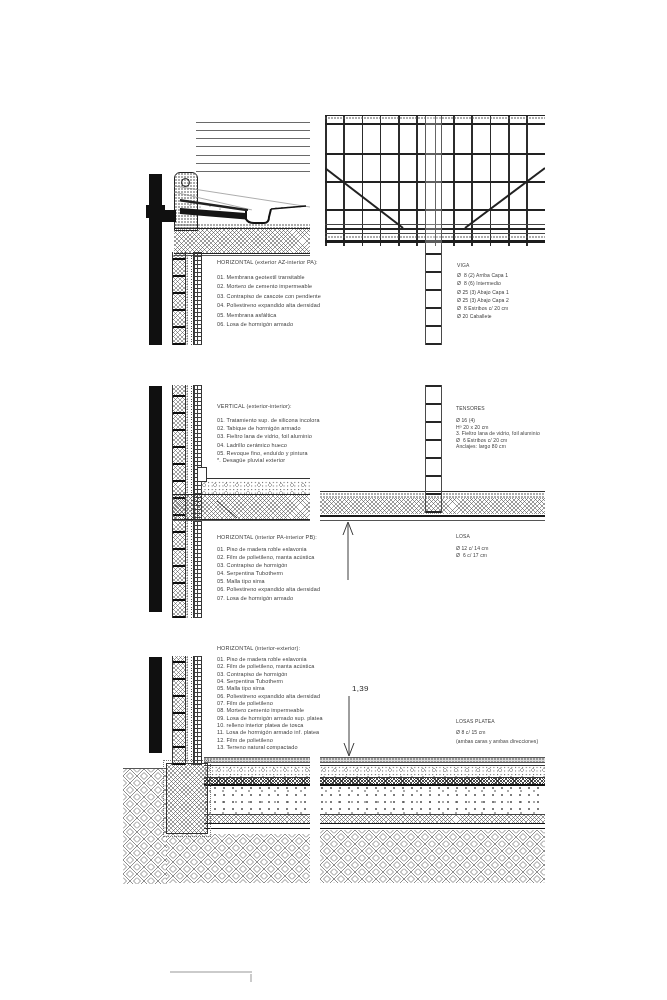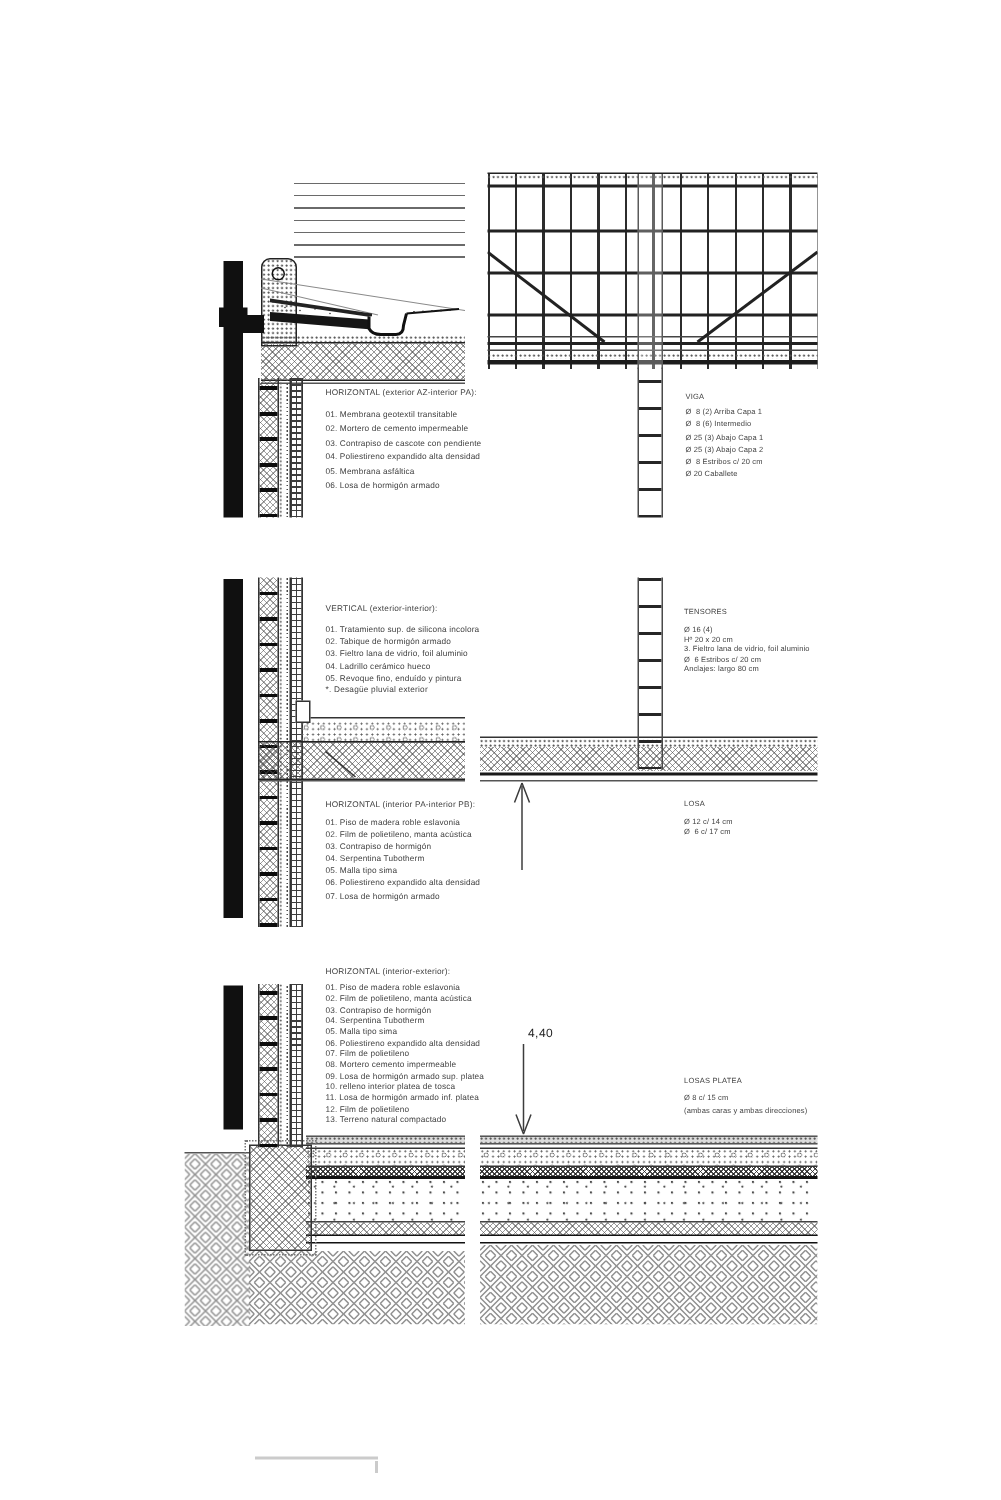--- a/index.html
+++ b/index.html
@@ -293,21 +293,21 @@
 
   <div class="abs solid-dark" style="left:149px;top:657px;width:13px;height:96px;z-index:5;"></div>
 
   <div class="abs wall" style="left:172px;top:656px;height:109px;z-index:4;">
     <div class="w-hatch"></div>
     <div class="w-felt"></div>
     <div class="w-ins"></div>
     <div class="w-brick brickgrid"></div>
   </div>
 
-  <div class="abs dim-label" style="left:352px;top:684px;">4,40</div>
+  <div class="abs dim-label" style="left:352px;top:684px;">1,39</div>
   <svg class="abs" style="left:341px;top:696px;" width="16" height="62" viewBox="0 0 16 62">
     <line x1="8" y1="0" x2="8" y2="58" stroke="#3c3c3c" stroke-width="1"></line>
     <path d="M8,60 L3,47 M8,60 L13,47" stroke="#3c3c3c" stroke-width="1" fill="none"></path>
   </svg>
 
   <div class="abs note-title" style="left:217px;top:645px;">HORIZONTAL (interior-exterior):</div>
   <div class="abs note-items" style="left:217px;top:656px;--lh:7.35px;">
       <div>01. Piso de madera roble eslavonia</div>
       <div>02. Film de polietileno, manta acústica</div>
       <div>03. Contrapiso de hormigón</div>

